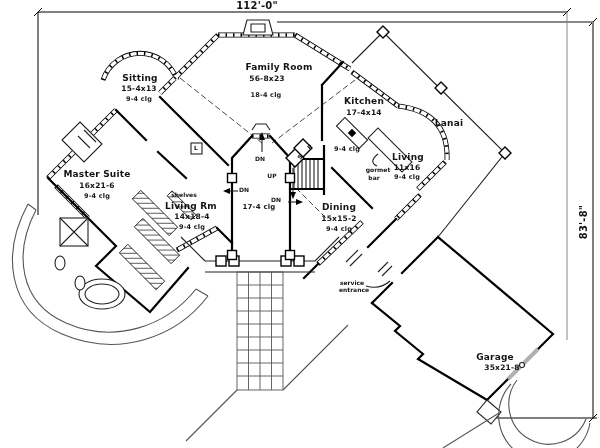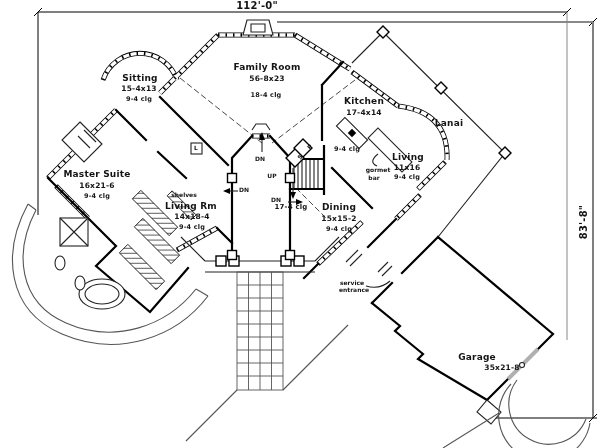--- a/index.html
+++ b/index.html
@@ -4,21 +4,21 @@
 <style>
   html,body{margin:0;padding:0;background:#ffffff;}
   #app{position:relative;width:600px;height:448px;background:#ffffff;overflow:hidden;
        font-family:"DejaVu Sans","Liberation Sans",sans-serif;}
   svg{position:absolute;left:0;top:0;}
   .lbl{position:absolute;transform:translateX(-50%);white-space:nowrap;font-weight:bold;
        color:#141414;line-height:1;letter-spacing:.2px;}
   .s10{font-size:10px;}
   .s9{font-size:9px;}
   .s8{font-size:7.5px;}
-  .s7{font-size:7px;margin-left:32px;}
+  .s7{font-size:7px;}
   .s65{font-size:6.5px;}
   .s6{font-size:6px;letter-spacing:0;}
   .rotR{transform:translate(-50%,-50%) rotate(-90deg);}
   .rot45{transform:translate(-50%,-50%) rotate(-45deg);}
   
   .w1{stroke:#000;stroke-width:5;fill:none;}
   .w2{stroke:#fff;stroke-width:3.4;fill:none;}
   .w3{stroke:#000;stroke-width:3.4;stroke-dasharray:1.5 6;fill:none;}
   .wall{stroke:#000;stroke-width:2.2;fill:none;stroke-linecap:square;}
   .thin{stroke:#222;stroke-width:1.1;fill:none;}
@@ -180,21 +180,21 @@
   </g>
 </svg>
 
 <div class="lbl s10" style="left:257px;top:1px">112'-0"</div>
 <div class="lbl s10 rotR" style="left:584px;top:222px">83'-8"</div>
 
 <div class="lbl s9" style="left:140px;top:74px">Sitting</div>
 <div class="lbl s8" style="left:139px;top:85px">15-4x13</div>
 <div class="lbl s65" style="left:139px;top:96px">9-4 clg</div>
 
-<div class="lbl s9" style="left:267px;top:63px">Family Room</div>
+<div class="lbl s9" style="left:279px;top:63px">Family Room</div>
 <div class="lbl s8" style="left:267px;top:75px">56-8x23</div>
 <div class="lbl s65" style="left:266px;top:92px">18-4 clg</div>
 
 <div class="lbl s9" style="left:364px;top:97px">Kitchen</div>
 <div class="lbl s8" style="left:364px;top:109px">17-4x14</div>
 <div class="lbl s65" style="left:347px;top:146px">9-4 clg</div>
 
 <div class="lbl s9" style="left:449px;top:119px">Lanai</div>
 
 <div class="lbl s9" style="left:97px;top:170px">Master Suite</div>
@@ -213,21 +213,21 @@
 <div class="lbl s8" style="left:339px;top:215px">15x15-2</div>
 <div class="lbl s65" style="left:339px;top:226px">9-4 clg</div>
 
 <div class="lbl s9" style="left:408px;top:153px">Living</div>
 <div class="lbl s8" style="left:407px;top:164px">11x16</div>
 <div class="lbl s65" style="left:407px;top:174px">9-4 clg</div>
 
 <div class="lbl s6" style="left:378px;top:167px">gormet</div>
 <div class="lbl s6" style="left:374px;top:175px">bar</div>
 
-<div class="lbl s9" style="left:477px;top:353px">Garage</div>
+<div class="lbl s9" style="left:495px;top:353px">Garage</div>
 <div class="lbl s8" style="left:502px;top:364px">35x21-8</div>
 
 <div class="lbl s6" style="left:352px;top:280px">service</div>
 <div class="lbl s6" style="left:354px;top:287px">entrance</div>
 
 <div class="lbl s6" style="left:272px;top:173px">UP</div>
 <div class="lbl s6" style="left:260px;top:156px">DN</div>
 <div class="lbl s6" style="left:244px;top:187px">DN</div>
 <div class="lbl s6" style="left:276px;top:197px">DN</div>
 

